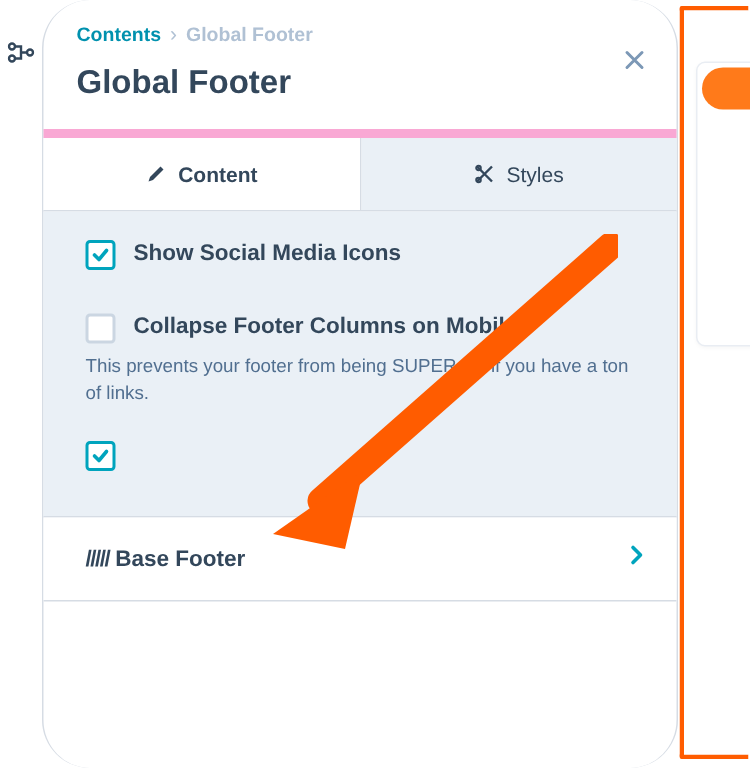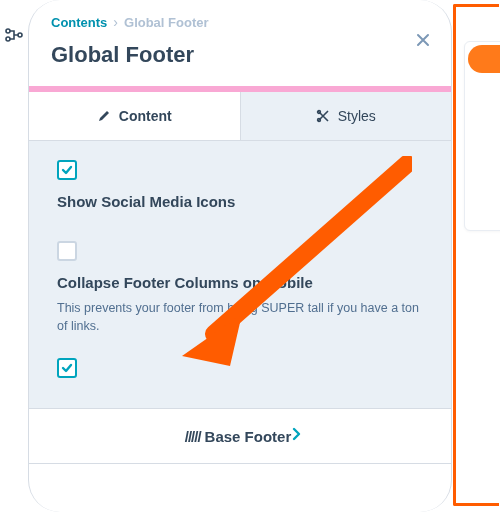--- a/index.html
+++ b/index.html
@@ -89,21 +89,20 @@
   .section {
     background: #eaf0f6;
     padding: 18px 20px 2px 28px;
     border-bottom: 1px solid #d6dce4;
   }
   .field {
     display: flex;
     align-items: flex-start;
     gap: 12px;
     margin-bottom: 6px;
-    flex-direction: column;
   }
   .checkbox {
     width: 20px; height: 20px;
     border: 2px solid #cbd6e2;
     background: #fff;
     border-radius: 3px;
     flex-shrink: 0;
     display:flex; align-items:center; justify-content:center;
     cursor: pointer;
     margin-top: 1px;
@@ -122,21 +121,21 @@
   .field-help {
     font-size: 12.5px;
     color: #516f90;
     line-height: 1.45;
     margin: 2px 0 22px 0;
   }
   .field-block { margin-bottom: 28px; }
   .accordion {
     display:flex;
     align-items:center;
-    justify-content: center;
+    justify-content: space-between;
     padding: 18px 22px 18px 28px;
     background: #fff;
     border-bottom: 1px solid #d6dce4;
     cursor: pointer;
   }
   .accordion-label {
     font-size: 15px;
     font-weight: 700;
     color: #33475b;
   }

